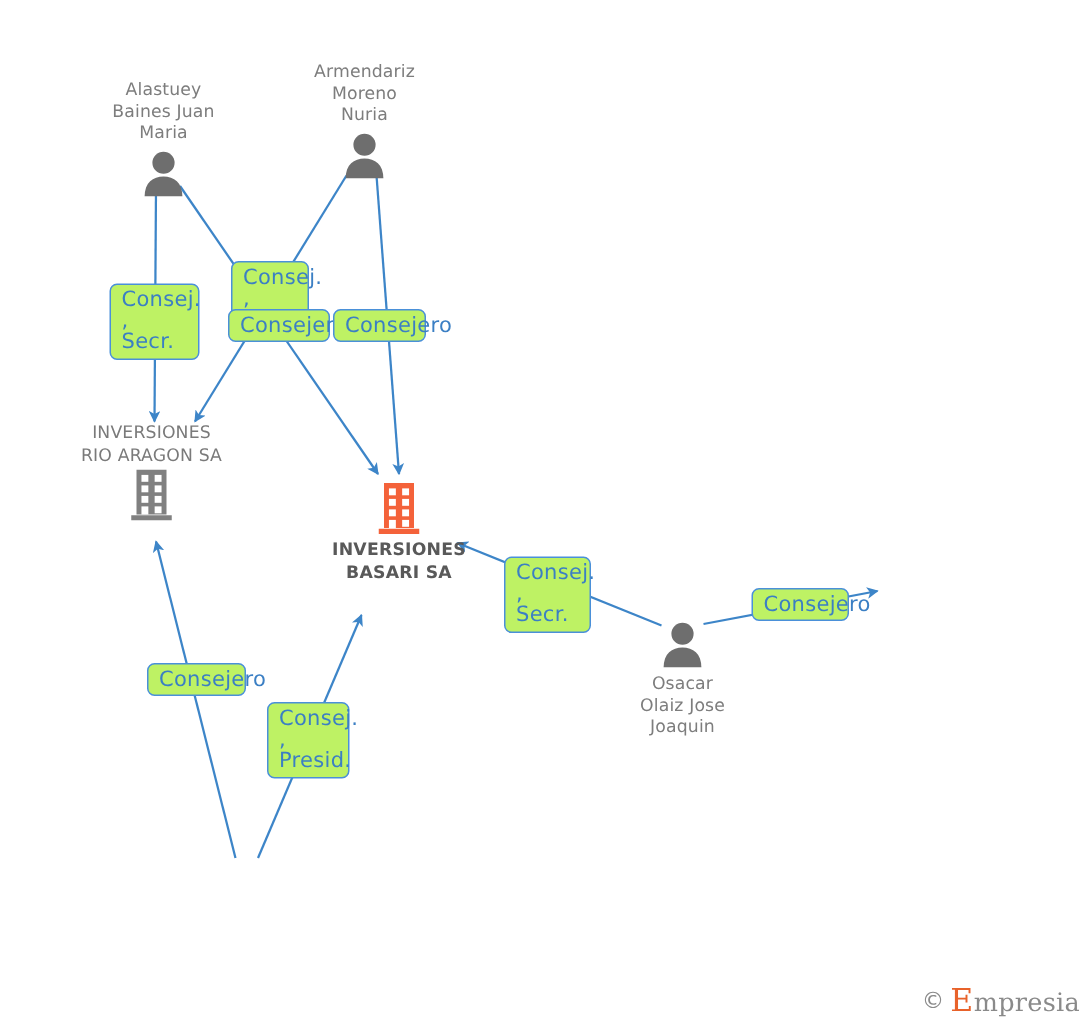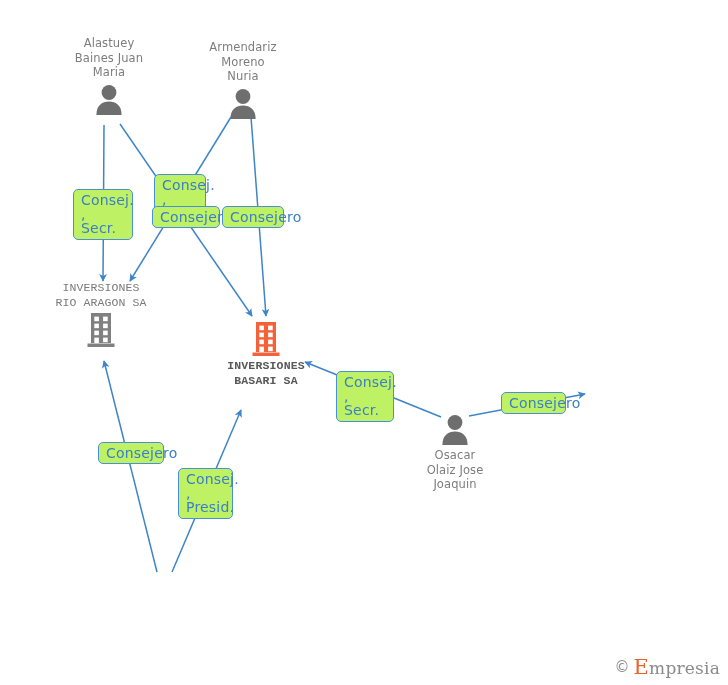--- a/index.html
+++ b/index.html
@@ -49,21 +49,20 @@
     line-height: 14.5px;
     color: #7a7a7a;
     letter-spacing: 0.1px;
     white-space: pre-line;
   }
   .node-person .node-label {
     color: #7d7d7d;
   }
   .node-company .node-label {
     color: #7a7a7a;
-    font-family: Liberation Mono, monospace;
   }
   .node-company.is-focus .node-label {
     color: #595959;
     font-weight: bold;
     font-size: 11.5px;
     letter-spacing: 0.15px;
   }
   
   .label-top .node-label {
     margin-bottom: 3px;
@@ -158,21 +157,21 @@
   <div class="edge-label" style="left:98px; top:442px; width:66px; padding-top:3px; padding-bottom:3px;">Consejero</div>
 
   <div class="edge-label" style="left:178px; top:468px; width:55px;">Consej. ,
 Presid.</div>
 
   <div class="edge-label" style="left:336px; top:371px; width:58px;">Consej. ,
 Secr.</div>
 
   <div class="edge-label" style="left:501px; top:392px; width:65px; padding-top:3px; padding-bottom:3px;">Consejero</div>
 
-  <div class="node node-person label-top" style="left:109px; top:36px;">
+  <div class="node node-person label-top" style="left:109px; top:52px;">
     <span class="node-label">Alastuey
 Baines Juan
 Maria</span>
     <span class="node-icon">
       <svg width="30" height="32" viewBox="0 0 30 32" xmlns="http://www.w3.org/2000/svg">
         <circle cx="15" cy="9.5" r="7.4" fill="#6e6e6e"></circle>
         <path d="M2.4 32 C2.4 22.6 8.0 18.6 15 18.6 C22.0 18.6 27.6 22.6 27.6 32 Z" fill="#6e6e6e"></path>
       </svg>
     </span>
   </div>

